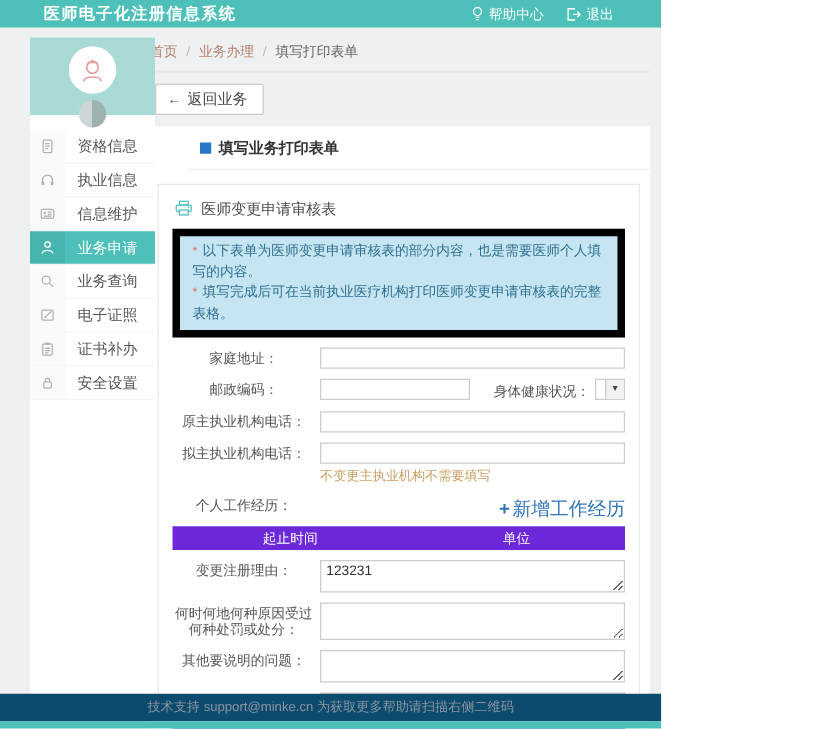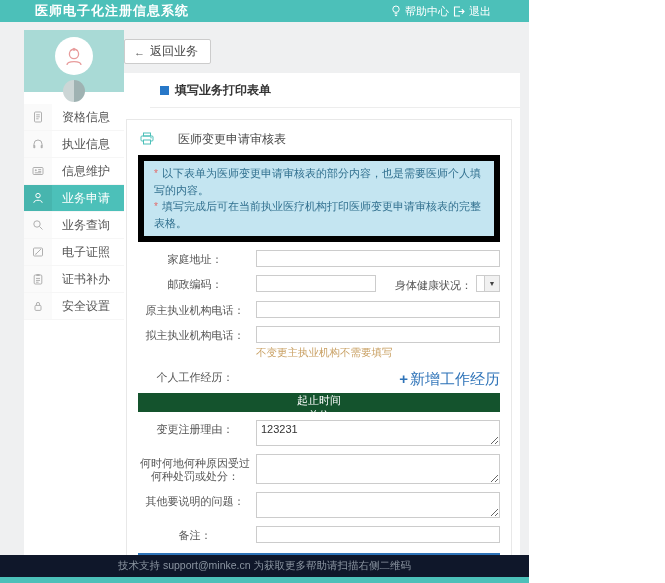--- a/index.html
+++ b/index.html
@@ -3,21 +3,21 @@
 <meta charset="utf-8">
 <style>
   * { margin:0; padding:0; box-sizing:border-box; }
   html,body { width:665px; height:583px; }
   body { font-family:"Liberation Sans","DejaVu Sans",sans-serif; font-size:12px; color:#555; }
   .app { position:relative; width:529px; height:583px; background:#eff0f1; overflow:hidden; }
 
   
   .hdr { height:22px; background:#4cc0b9; display:flex; align-items:center; color:#fff; }
   .hdr-title { margin-left:35px; font-size:13px; font-weight:bold; letter-spacing:1px; }
-  .hdr-right { margin-left:auto; margin-right:38px; display:flex; align-items:flex-start; gap:4px; font-size:11px; }
+  .hdr-right { margin-left:auto; margin-right:38px; display:flex; align-items:flex-start; gap:18px; font-size:11px; }
   .hdr-item { display:flex; align-items:center; gap:4px; cursor:pointer; }
   .hdr svg { display:block; }
 
   
   .sidebar { position:absolute; left:24px; top:30px; width:100px; bottom:28px; background:#fff; }
   .avatar-panel { position:relative; height:62px; background:#a9dad6; }
   .avatar-circle { position:absolute; left:50%; top:7px; transform:translateX(-50%); width:38px; height:38px;
                    background:#fff; border-radius:50%; display:flex; align-items:center; justify-content:center; }
   .photo-ph { position:absolute; left:50%; bottom:-10px; transform:translateX(-50%); width:22px; height:22px;
               border-radius:50%; background:linear-gradient(90deg,#ccd6d6 50%,#9fb2b2 50%); }
@@ -38,21 +38,21 @@
               font-size:12px; color:#444; padding:3px 12px 3px 9px; cursor:pointer; display:inline-flex; align-items:center; gap:5px;
               font-family:inherit; }
   .back-arrow { font-size:11px; color:#555; }
 
   .content-panel { background:#fff; margin-top:9px; min-height:458px; padding-bottom:12px; }
   .section-title { display:flex; align-items:center; gap:6px; padding:9px 0 8px 10px; font-size:12px; font-weight:bold; color:#333;
                    border-bottom:1px solid #ededed;margin-left:32px; }
   .bullet { width:9px; height:9px; background:#2878c8; }
 
   .form-card { margin:11px 8px 0 8px; border:1px solid #e8e8e8; padding:7px 11px 14px 11px; }
-  .form-title { display:flex; align-items:center; gap:24px; font-size:12px; color:#4a4a4a; padding:4px 0 7px 2px; }
+  .form-title { display:flex; align-items:center; gap:7px; font-size:12px; color:#4a4a4a; padding:4px 0 7px 2px; }
   .notice { background:#c4e5f1; border:6px solid #000000; padding:4px 10px 5px 10px; font-size:11px; color:#31708f; line-height:16px; }
   .notice .star { color:#e26b6b; margin-right:4px; font-size:10px; }
 
   .frm { margin-top:6px; }
   .row { display:flex; align-items:flex-start; margin:8px 0; }
   .lbl { width:114px; flex:none; text-align:center; font-size:11px; color:#555; padding-top:3px; line-height:13px; }
   .ctrl { flex:1; margin-left:4px; }
   input[type=text] { width:100%; height:17px; border:1px solid #ccc; font-size:11px; padding:0 4px; color:#333;
                      font-family:inherit; background:#fff; }
   textarea { width:100%; height:26px; border:1px solid #ccc; font-size:11px; padding:2px 4px; color:#333;
@@ -61,29 +61,29 @@
   .short { flex:none; width:120px; margin-left:4px; }
   .mid-lbl { width:96px; flex:none; text-align:right; font-size:11px; color:#555; padding-top:3px; }
   .select { flex:1; margin-left:4px; height:17px; border:1px solid #ccc; background:#fff; display:flex; align-items:stretch; cursor:pointer; }
   .select .val { flex:1; }
   .select .arr { width:15px; background:#f1f1f1; border-left:1px solid #ccc; color:#444; font-size:7px;
                  display:flex; align-items:center; justify-content:center; }
   .hint { font-size:10.5px; color:#c9a063; margin-top:3px; }
   .row-workexp { margin-bottom:4px; }
   .add-link { margin-left:auto; color:#2e73b8; font-size:15px; cursor:pointer; padding-top:2px; }
   .add-link .plus { font-weight:bold; margin-right:2px; }
-  .work-table-head { display:flex; background:#14532d; color:#fff; font-size:11px; height:19px; align-items:center; margin:2px 0 6px 0;flex-direction:column; }
+  .work-table-head { display:flex; background:#6d28d9; color:#fff; font-size:11px; height:19px; align-items:center; margin:2px 0 6px 0; }
   .wt-c1 { width:52%; text-align:center; }
   .wt-c2 { width:48%; text-align:center; }
   .submit-btn { width:100%; height:21px; background:#2e73b8; color:#fff; border:none; font-size:12px; cursor:pointer;
                 margin-top:10px; font-family:inherit; display:flex; align-items:center; justify-content:center; gap:7px; }
   .submit-btn .chk { font-size:11px; }
 
   
-  .ftr { position:absolute; left:0; right:0; bottom:6px; height:22px; background:#0f172a; display:flex;
+  .ftr { position:absolute; left:0; right:0; bottom:6px; height:22px; background:#0c4a6e; display:flex;
          align-items:center; justify-content:center; font-size:10.5px; color:#8b95a1; }
   .bottom-strip { position:absolute; left:0; right:0; bottom:0; height:6px; background:#4cc0b9; }
 </style>
 </head>
 <body>
 
 <div class="app">
 
   <div class="hdr">
     <div class="hdr-title">医师电子化注册信息系统</div>
@@ -204,20 +204,27 @@
               <path d="M4.4 5.4 V4 a1.6 1.6 0 0 1 3.2 0 v1.4" fill="none" stroke="currentColor"></path>
             </svg>
         </span>
         <span class="lb">安全设置</span>
       </div>
 
     </div>
   </div>
 
   <div class="main">
+    <div class="crumbs">
+      <span class="crumb-link">首页</span>
+      <span class="crumb-sep">/</span>
+      <span class="crumb-link">业务办理</span>
+      <span class="crumb-sep">/</span>
+      <span class="crumb-cur">填写打印表单</span>
+    </div>
 
     <button class="back-btn">
       <span class="back-arrow">←</span>
       <span>返回业务</span>
     </button>
 
     <div class="content-panel">
       <div class="section-title">
         <span class="bullet"></span>
         <span>填写业务打印表单</span>

